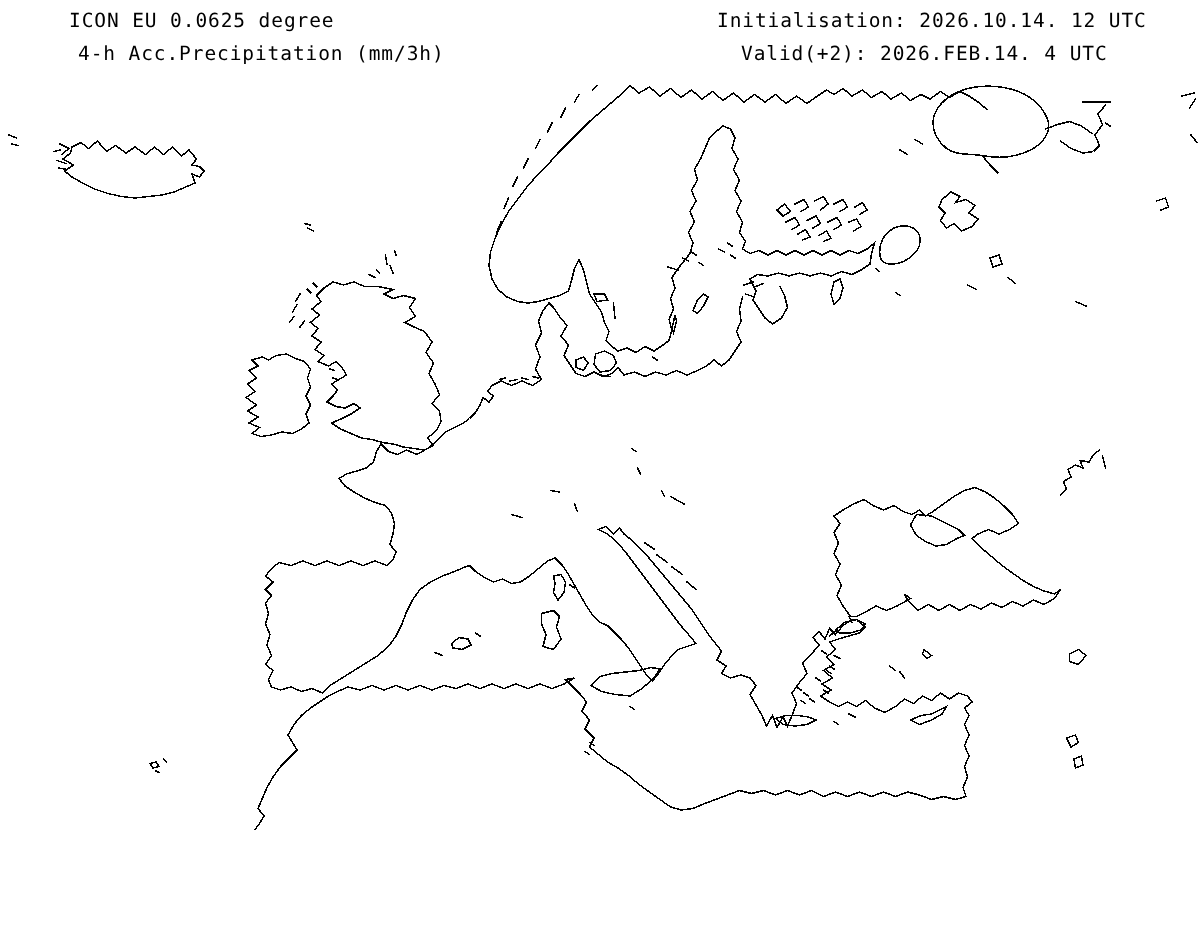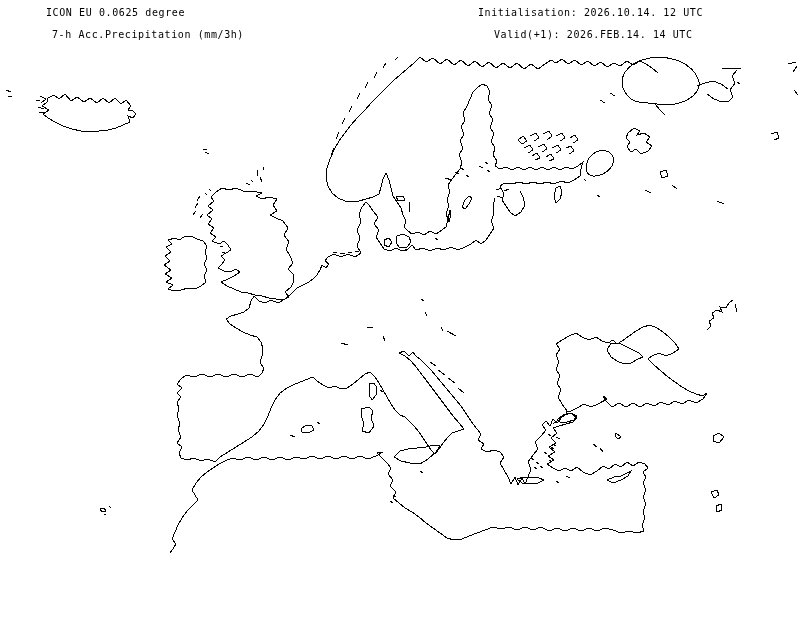--- a/index.html
+++ b/index.html
@@ -5,38 +5,38 @@
   html,body{margin:0;padding:0;}
   body{
     width:800px;height:618px;
     background:#ffffff;
     position:relative;overflow:hidden;
     font-family:"DejaVu Sans Mono","Liberation Mono",monospace;
   }
   .hdr{
     position:absolute;
     color:#000000;
-    font-size:10px;
+    font-size:13px;
     letter-spacing:0.6px;
     white-space:nowrap;
   }
   #hdr-model{left:46px;top:7px;}
   #hdr-product{left:52px;top:29px;}
   #hdr-init{left:478px;top:7px;}
   #hdr-valid{left:494px;top:29px;}
   #map-svg{position:absolute;left:0;top:0;shape-rendering:crispEdges;}
   #map-svg path{fill:none;stroke:#000000;stroke-width:1;stroke-linecap:square;stroke-linejoin:miter;}
 </style>
 </head>
 <body>
 
 <div class="hdr" id="hdr-model">ICON EU 0.0625 degree</div>
-<div class="hdr" id="hdr-product">7-h Acc.Precipitation (mm/3h)</div>
+<div class="hdr" id="hdr-product">4-h Acc.Precipitation (mm/3h)</div>
 <div class="hdr" id="hdr-init">Initialisation: 2026.10.14. 12 UTC</div>
-<div class="hdr" id="hdr-valid">Valid(+1): 2026.FEB.14. 14 UTC</div>
+<div class="hdr" id="hdr-valid">Valid(+2): 2026.FEB.14. 4 UTC</div>
 
 <svg id="map-svg" width="800" height="618" viewBox="0 0 800 618" xmlns="http://www.w3.org/2000/svg">
   <g>
 
     <path d="M48,98 L54,95 59,99 65,94 71,101 77,97 84,102 90,98 97,103 103,98 109,103 115,98 121,104 126,100 131,106 128,110 133,111 136,114 133,118 128,116 130,122 123,125 116,128 108,130 99,131 90,132 81,131 72,129 63,126 55,122 48,118 43,114 49,110 42,106 47,102 Z"></path>
     <path d="M40,96 L46,99 41,103 M38,107 L44,109 M39,112 L45,113 M36,101 L40,100"></path>
     <path d="M6,90 L11,92 M8,96 L12,97"></path>
 
     <path d="M203,149 L207,150 M205,152 L209,154"></path>
     <path d="M257,170 L258,176 M260,177 L262,182 M263,167 L264,170"></path>

